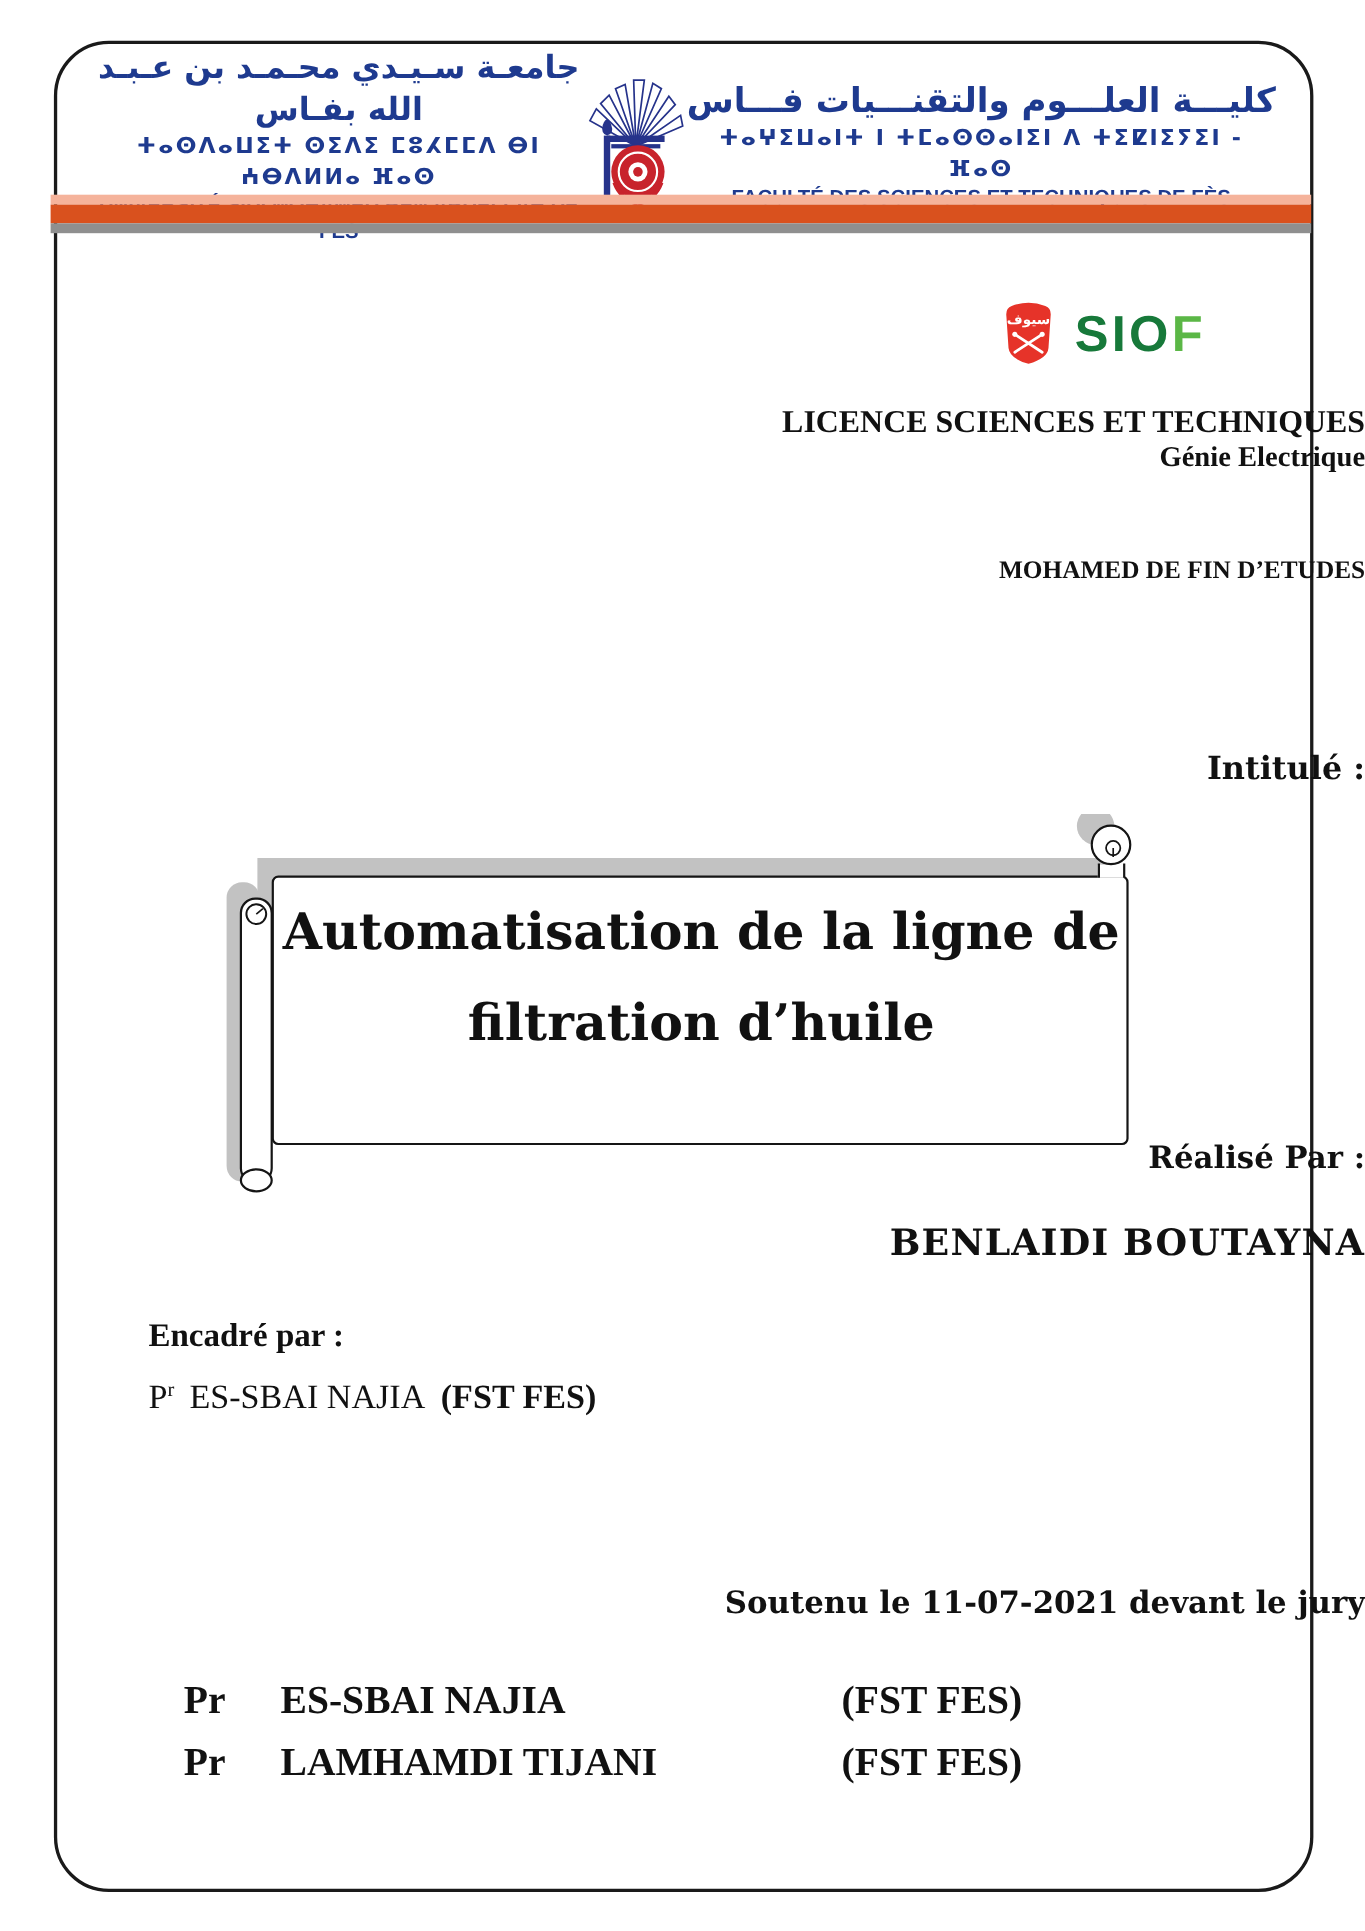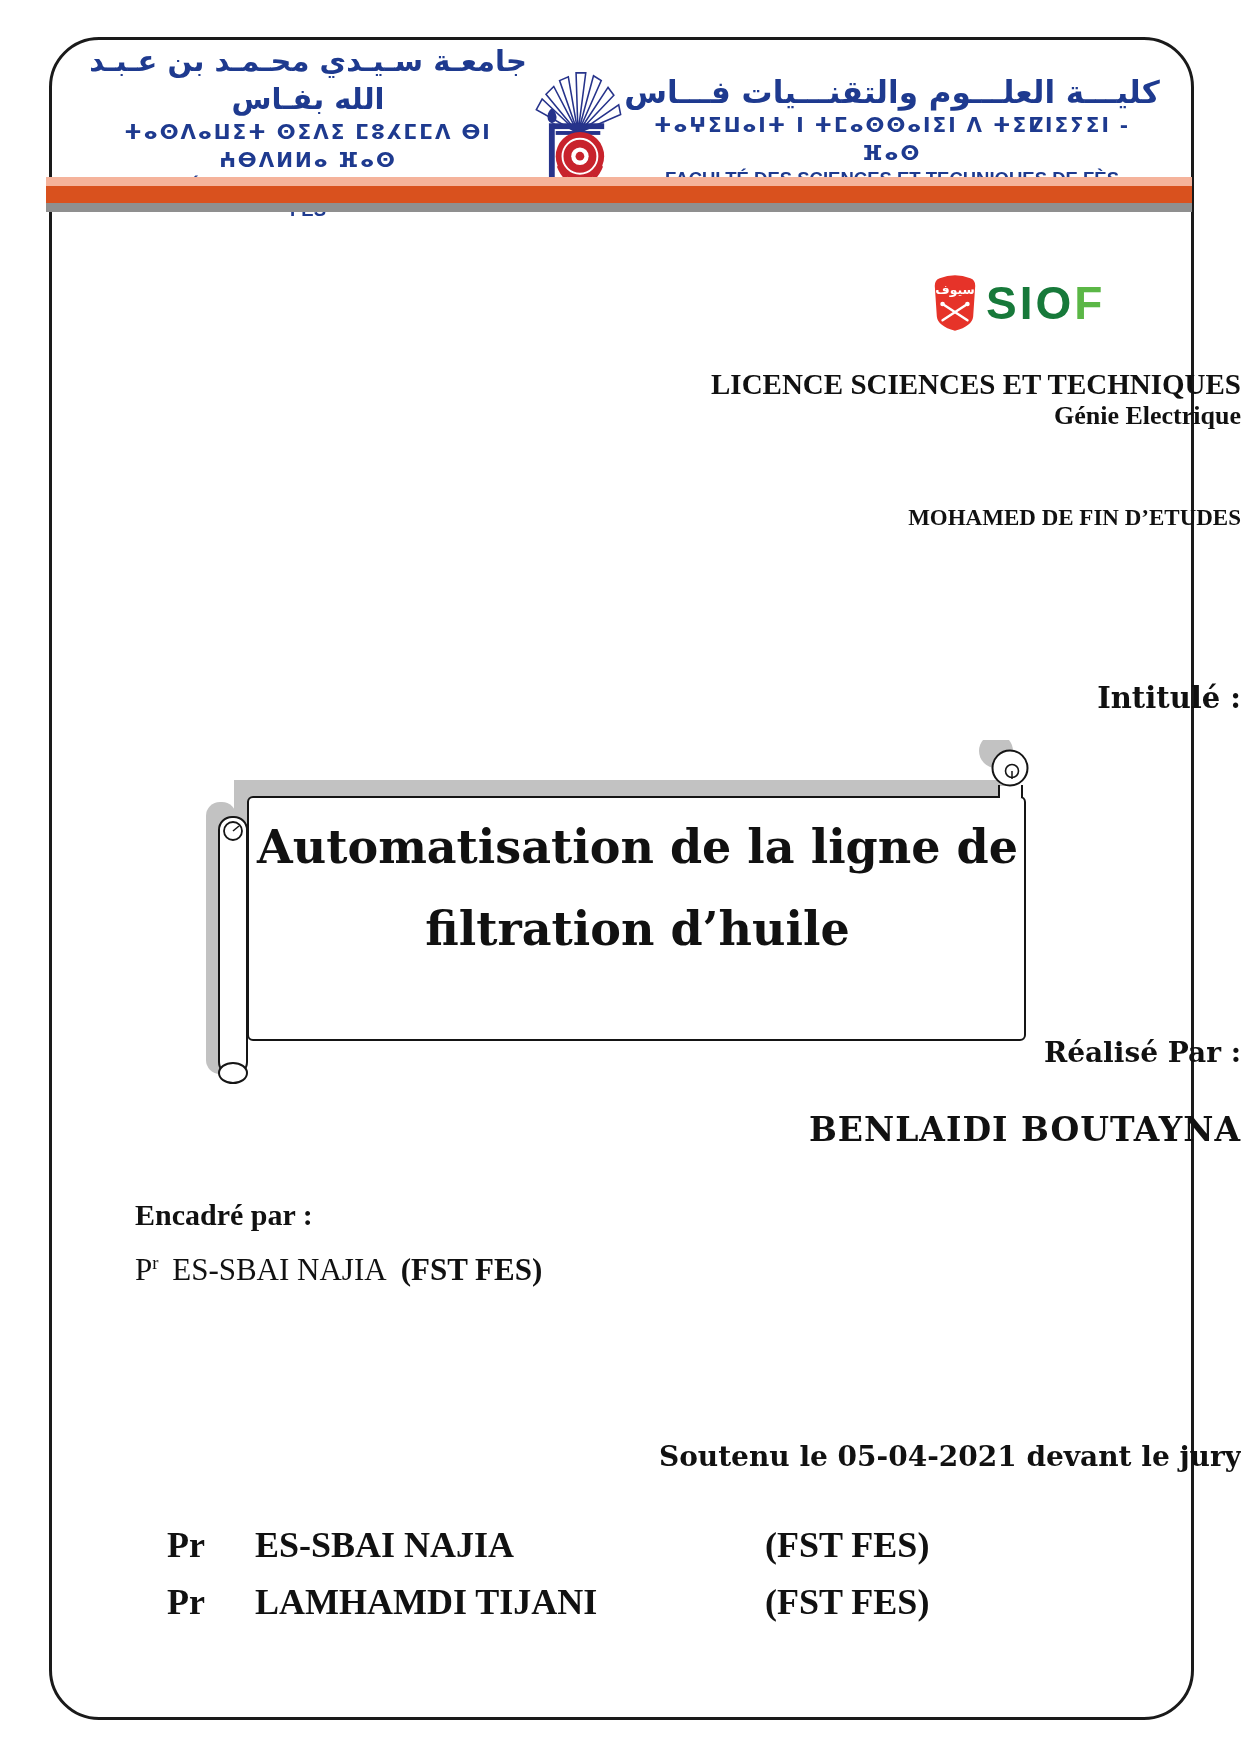--- a/index.html
+++ b/index.html
@@ -16,21 +16,21 @@
   .hdr-right{width:540px;}
   .hdr-ar{font-family:"DejaVu Sans",sans-serif;font-weight:700;font-size:29px;line-height:38px;}
   .hdr-right .hdr-ar{font-size:31px;}
   .hdr-tif{font-family:"DejaVu Sans",sans-serif;font-weight:700;font-size:20px;line-height:28px;letter-spacing:2px;}
   .hdr-lat{font-family:"Liberation Sans",sans-serif;font-weight:700;font-size:18.5px;line-height:24px;}
   
   .bar{position:absolute;left:46px;top:177px;width:1146px;}
   .bar div{width:100%;}
   .bar .b1{height:9px;} .bar .b2{height:17px;} .bar .b3{height:9px;}
   
-  .siof{position:absolute;left:933px;top:274px;display:flex;align-items:center;gap:9px;}
+  .siof{position:absolute;left:913px;top:274px;display:flex;align-items:center;gap:20px;}
   .siof-text{font-family:"Liberation Sans",sans-serif;font-weight:800;font-size:46px;letter-spacing:3px;line-height:1;}
   
   .cline{position:absolute;left:0;width:1241px;text-align:right;}
   .t-degree{top:368px;font-size:29px;font-weight:700;}
   .t-spec{top:401px;font-size:26px;font-weight:700;}
   .t-report{top:505px;font-size:23px;font-weight:700;}
   .t-intitule{top:681px;font-size:29px;font-weight:700;font-family:"DejaVu Serif",serif;}
   
   .scroll-wrap{position:absolute;left:193px;top:740px;width:860px;height:355px;}
   .scroll-title{position:absolute;left:248px;top:806px;width:779px;text-align:center;
@@ -161,21 +161,21 @@
 
   <div class="t-encadre">Encadré par :</div>
 
   <div class="sup-line sup-1">
     <span>P</span><sup>r</sup>
     <span class="sup-name">ES-SBAI NAJIA</span>
     <span class="sup-aff">(FST FES)</span>
   </div>
 
 
-  <div class="cline t-soutenu">Soutenu le 05-04-2021 devant le jury</div>
+  <div class="cline t-soutenu">Soutenu le 11-07-2021 devant le jury</div>
 
   <div class="jury-row jury-1">
     <span class="j-title">Pr</span>
     <span class="j-name">ES-SBAI NAJIA</span>
     <span class="j-aff">(FST FES)</span>
   </div>
 
   <div class="jury-row jury-2">
     <span class="j-title">Pr</span>
     <span class="j-name">LAMHAMDI TIJANI</span>

